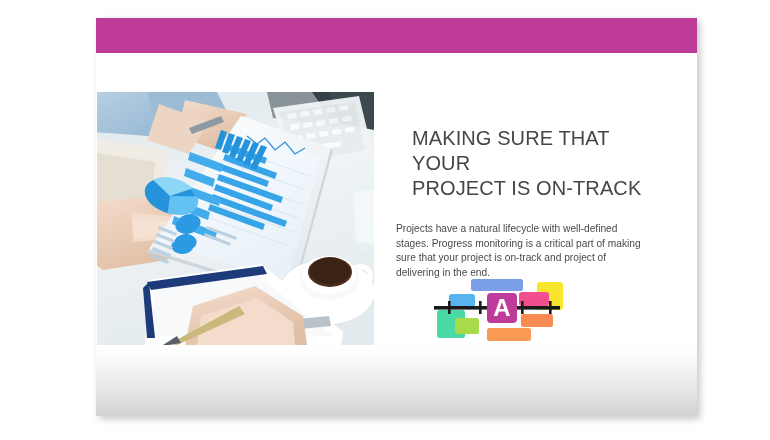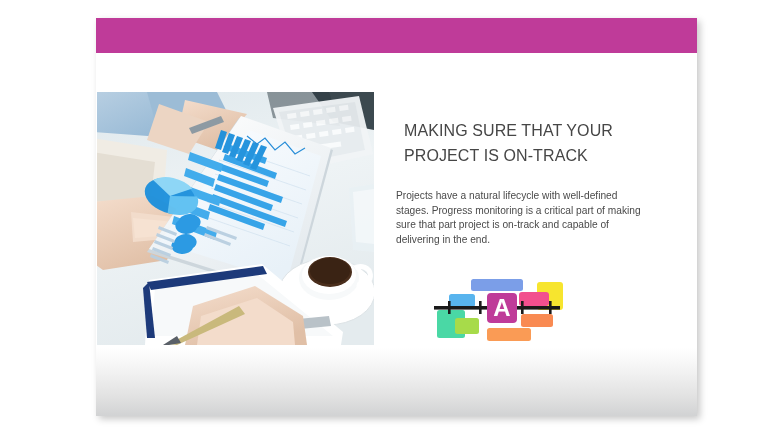--- a/index.html
+++ b/index.html
@@ -69,26 +69,26 @@
 
   
   .text-col {
     position: absolute;
     left: 300px;
     top: 92px;
     width: 262px;
   }
 
   .slide-title {
-    font-size: 16px;
+    font-size: 20px;
     line-height: 25px;
     color: #464646;
     letter-spacing: 0.1px;
     font-weight: normal;
-    margin: 8px;
+    margin: 16px;
     white-space: pre-line;
   }
 
   .slide-para {
     margin: 0;
     margin-top: 21px;
     font-size: 10.2px;
     line-height: 14.6px;
     color: #4a4a4a;
     width: 245px;
@@ -286,21 +286,21 @@
 
             <path d="M72,252 L142,214 L148,222 L80,253 Z" fill="#c9b97c"></path>
             <path d="M66,253 L80,244 L84,251 L72,253 Z" fill="#5a6068"></path>
           </g>
         </svg>
       </div>
 
       <div class="text-col">
         <h1 class="slide-title">MAKING SURE THAT YOUR
 PROJECT IS ON-TRACK</h1>
-        <p class="slide-para">Projects have a natural lifecycle with well-defined stages. Progress monitoring is a critical part of making sure that part project is on-track and capable of delivering in the end.</p>
+        <p class="slide-para">Projects have a natural lifecycle with well-defined stages. Progress monitoring is a critical part of making sure that your project is on-track and project of delivering in the end.</p>
       </div>
 
       <div class="gantt-icon">
         <svg width="150" height="82" viewBox="0 0 150 82">
 
           <rect x="40" y="13" width="52" height="12" rx="2.5" fill="#7b9ee8"></rect>
 
           <rect x="106" y="16" width="26" height="28" rx="3" fill="#f7e52e"></rect>
 
           <rect x="18" y="28" width="26" height="13" rx="2.5" fill="#58b4ee"></rect>

